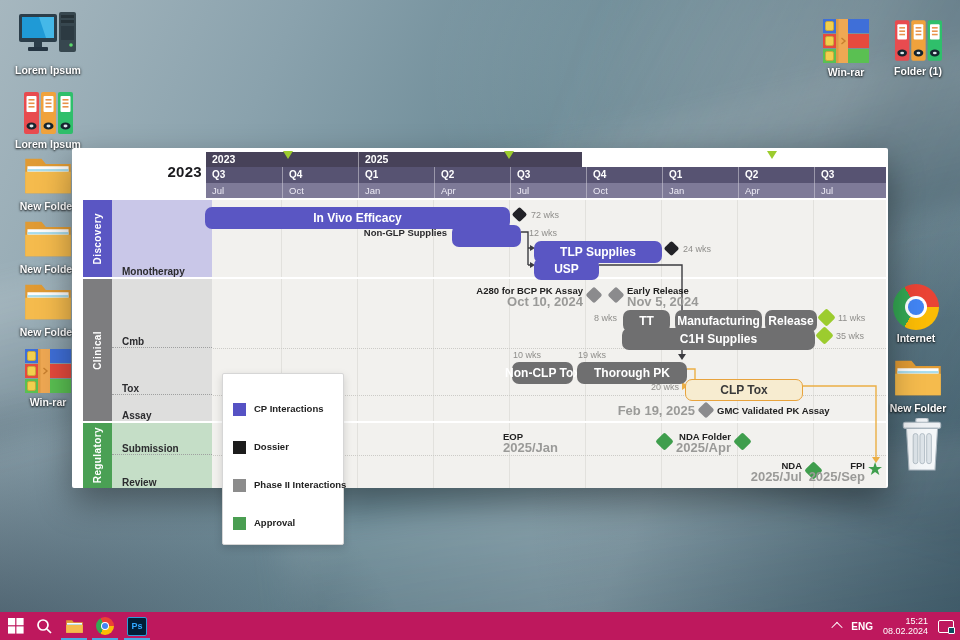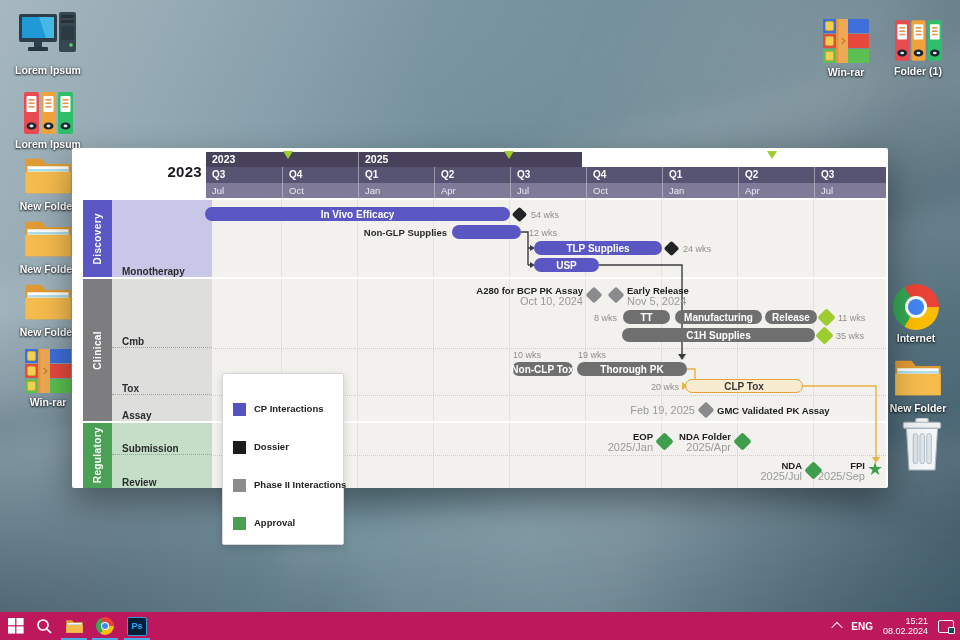--- a/index.html
+++ b/index.html
@@ -57,39 +57,39 @@
   .hsep{position:absolute;left:134px;width:680px;height:0;border-top:1px dotted #cccbc7;}
   .gapstrip{position:absolute;left:11px;width:803px;height:2px;background:#fff;}
 
   .cat{position:absolute;left:11px;width:29px;display:flex;align-items:center;justify-content:center;}
   .cat span{writing-mode:vertical-rl;transform:rotate(180deg);color:#fff;font-size:10px;
        font-weight:700;letter-spacing:.4px;}
   .subrow{position:absolute;left:40px;width:100px;display:flex;align-items:flex-end;
        box-sizing:border-box;padding-left:10px;font-size:10px;font-weight:700;color:#2b2b2e;}
 
   .layer{position:absolute;inset:0;}
-  .bar{position:absolute;height:14px;border-radius:7px;display:flex;align-items:center;
-       justify-content:center;font-size:10px;font-weight:700;color:#fff;
+  .bar{position:absolute;height:22px;border-radius:7px;display:flex;align-items:center;
+       justify-content:center;font-size:12px;font-weight:700;color:#fff;
        white-space:nowrap;box-sizing:border-box;}
   .bar.purple{background:#5a56c3;}
   .bar.gray{background:#6f6f70;}
   .bar.outline{background:#f7ecd0;border:1.5px solid #e8a33d;color:#3a3a3a;}
   .bar-out{position:absolute;font-size:9.5px;font-weight:700;color:#2b2b2e;
        white-space:nowrap;transform:translateX(-100%);}
   .wks{position:absolute;font-size:9px;color:#8f8e8b;white-space:nowrap;}
   .wks.pre{transform:translateX(-100%);}
   .dm{position:absolute;transform:rotate(45deg);border-radius:2px;}
   .dm.black{width:11px;height:11px;background:#222227;}
   .dm.lime{width:13px;height:13px;background:#9ccc2e;}
   .dm.msgray{width:12px;height:12px;background:#8b8b8d;}
   .dm.msgreen{width:13px;height:13px;background:#3f9e4d;}
   .star{position:absolute;font-size:18px;line-height:18px;color:#3f9e4d;}
   .ms-text{position:absolute;white-space:nowrap;line-height:11px;}
   .ms-title{font-size:9.5px;font-weight:700;color:#222;}
-  .ms-date{font-size:11px;color:#9a9a98;}
+  .ms-date{font-size:13px;color:#9a9a98;font-weight:bold;}
 
   .connectors{position:absolute;inset:0;pointer-events:none;}
   .cdark{stroke:#3c3c40;stroke-width:1.4;fill:none;}
   .corange{stroke:#ecaf45;stroke-width:1.4;fill:none;}
   .fdark{fill:#3c3c40;}  .forange{fill:#ecaf45;}
 
   .legend{position:absolute;left:150px;top:225px;width:122px;background:#fff;
        border:1px solid #d6d6d6;border-radius:2px;box-shadow:0 3px 8px rgba(0,0,0,.15);
        padding:9px 10px;box-sizing:border-box;}
   .lg-item{display:flex;align-items:flex-start;height:18px;margin-top:20px;}
@@ -339,21 +339,21 @@
       <polygon class="fdark" points="606,206 614,206 610,212"></polygon>
     <path class="corange" d="M615,221 H623 V238 H616"></path>
       <polygon class="forange" points="610,234 610,242 616,238"></polygon>
     <path class="corange" d="M731,238 H804 V309"></path>
       <polygon class="forange" points="800,309 808,309 804,315"></polygon>
   </svg>
 
   <div class="layer" id="barLayer">
       <div class="bar purple" style="left: 133px; top: 59px; width: 305px;">In Vivo Efficacy</div>
       <div class="dm black" style="left: 442px; top: 61px;"></div>
-      <div class="wks" style="left: 459px; top: 62px;">54 wks</div>
+      <div class="wks" style="left: 459px; top: 62px;">72 wks</div>
       <div class="bar purple" style="left: 380px; top: 77px; width: 69px;"></div>
       <div class="bar-out" style="left: 375px; top: 79px;">Non-GLP Supplies</div>
       <div class="wks" style="left: 457px; top: 80px;">12 wks</div>
       <div class="bar purple" style="left: 462px; top: 93px; width: 128px;">TLP Supplies</div>
       <div class="dm black" style="left: 594px; top: 95px;"></div>
       <div class="wks" style="left: 611px; top: 96px;">24 wks</div>
       <div class="bar purple" style="left: 462px; top: 110px; width: 65px;">USP</div>
       <div class="bar gray" style="left: 551px; top: 162px; width: 47px;">TT</div>
       <div class="wks pre" style="left: 545px; top: 165px;">8 wks</div>
       <div class="bar gray" style="left: 603px; top: 162px; width: 87px;">Manufacturing</div>
@@ -380,21 +380,21 @@
         <div class="ms-date">Nov 5, 2024</div>
       </div>
       <div class="dm msgray" style="left: 628px; top: 256px;"></div>
       <div class="ms-text" style="left: 473px; top: 257px; width: 150px; text-align: right;">
         <div class="ms-date">Feb 19, 2025</div>
       </div>
       <div class="ms-text" style="left: 645px; top: 257px;">
         <div class="ms-title">GMC Validated PK Assay</div>
       </div>
       <div class="dm msgreen" style="left: 585.5px; top: 286.5px;"></div>
-      <div class="ms-text" style="left: 431px; top: 283px; width: 150px; text-align: right;">
+      <div class="ms-text" style="left: 431px; top: 283px; width: 150px; text-align: left;">
         <div class="ms-title">EOP</div>
         <div class="ms-date">2025/Jan</div>
       </div>
       <div class="dm msgreen" style="left: 663.5px; top: 286.5px;"></div>
       <div class="ms-text" style="left: 509px; top: 283px; width: 150px; text-align: right;">
         <div class="ms-title">NDA Folder</div>
         <div class="ms-date">2025/Apr</div>
       </div>
       <div class="dm msgreen" style="left: 734.5px; top: 315.5px;"></div>
       <div class="ms-text" style="left: 580px; top: 312px; width: 150px; text-align: right;">

